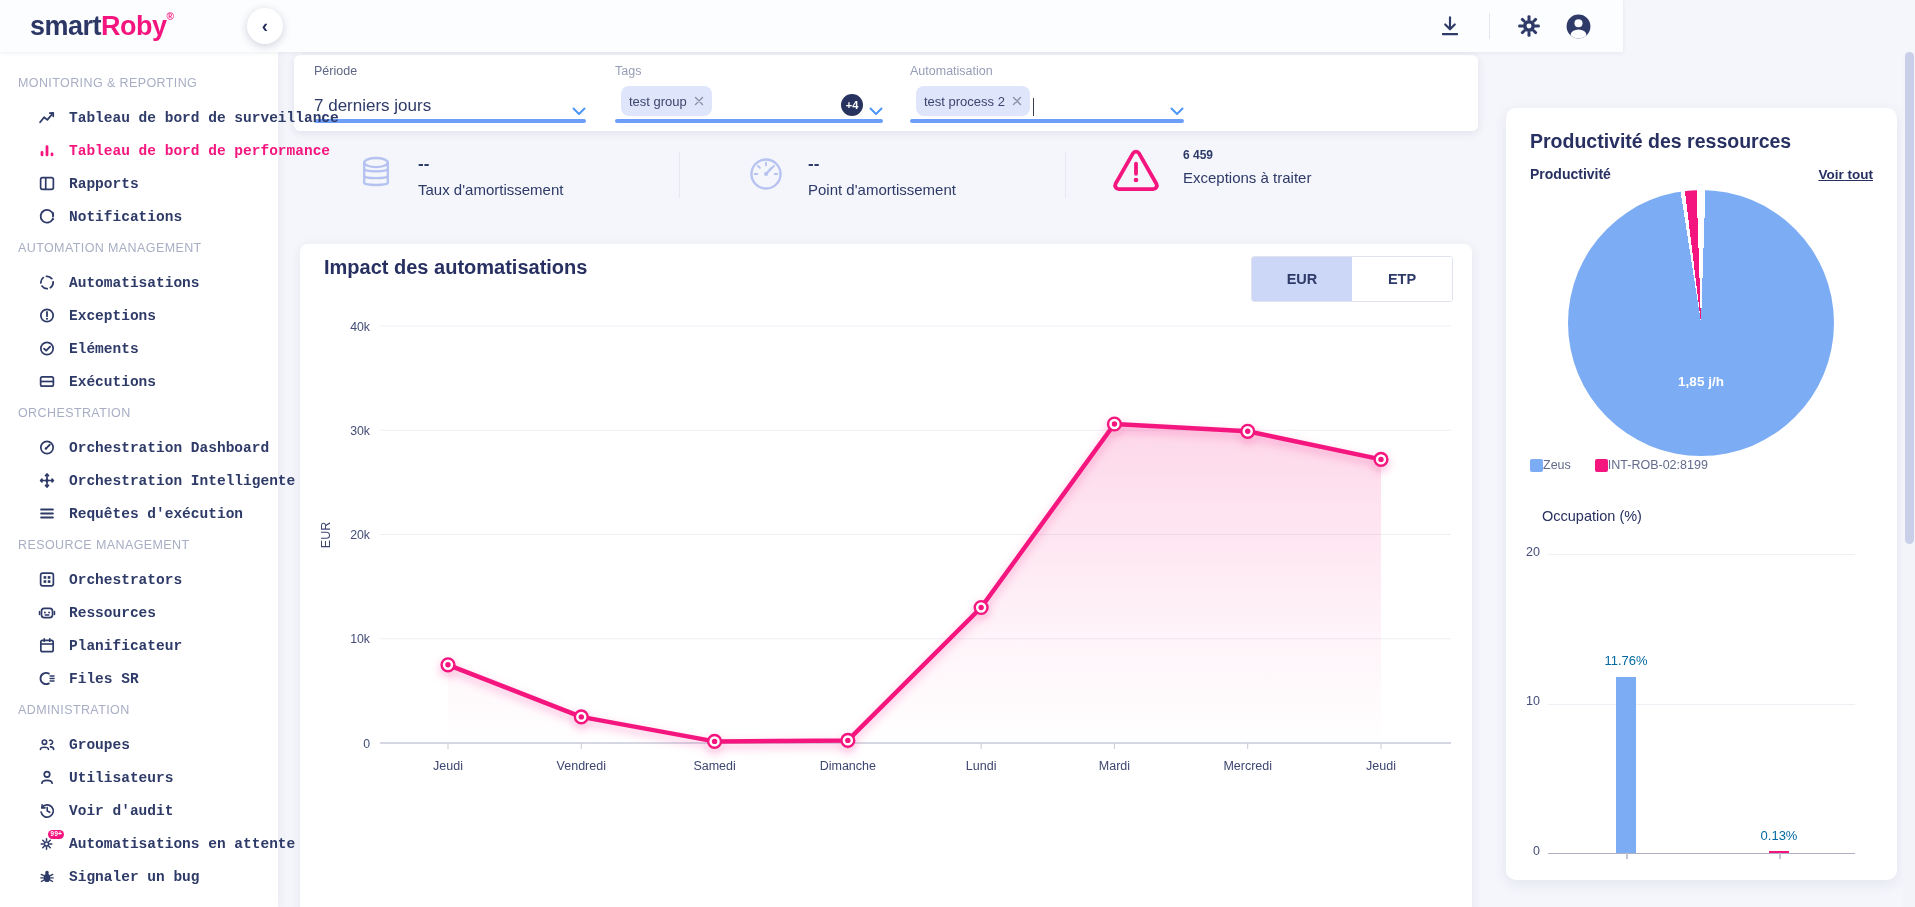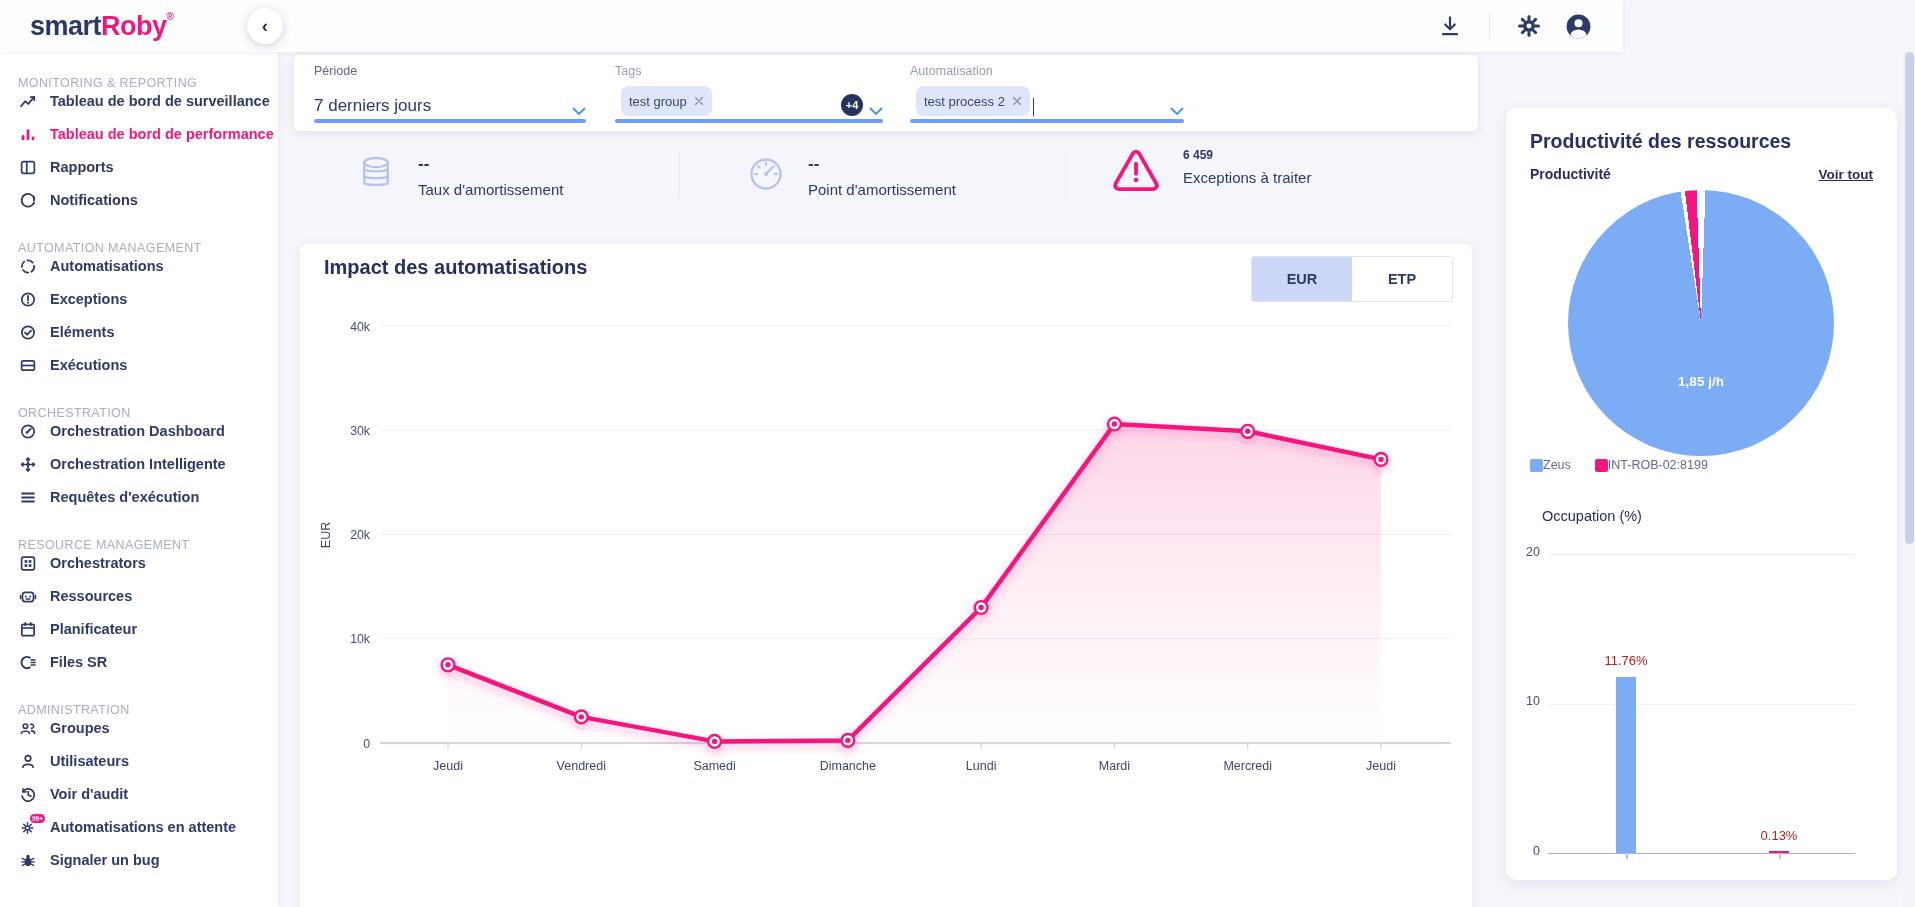--- a/index.html
+++ b/index.html
@@ -20,22 +20,22 @@
   .header-right { position:absolute; right:30px; top:0; height:52px; display:flex; align-items:center; }
   .hicon { width:26px; height:26px; color:#2E3A67; display:inline-flex; align-items:center; justify-content:center; cursor:pointer; }
   .hicon svg { width:100%; height:100%; }
   .hdivider { width:1px; height:26px; background:#E4E6F0; margin:0 26px; }
   .hicon.account { width:29px; height:29px; margin-left:22px; }
 
   
   .sidebar { position:absolute; top:52px; left:0; width:278px; height:855px; background:#FFFFFF;
     box-shadow:2px 0 8px rgba(44,55,110,0.06); padding-top:8px; z-index:20; }
   .side-section { margin:16px 0 3px 18px; font-size:12.5px; font-weight:400; color:#A8AEC4; letter-spacing:0.4px; }
-  .side-item { height:33px; display:flex; align-items:flex-start; padding-left:19px; cursor:pointer;
-    color:#2E3A67; font-size:14.5px; font-weight:700; }
+  .side-item { height:33px; display:flex; align-items:flex-end; padding-left:38px; cursor:pointer;
+    color:#2E3A67; font-size:14.5px; font-weight:700;font-family:Liberation Mono, monospace; }
   .side-item.active { color:#F4157E; }
   .side-icon { position:relative; width:18px; height:17px; margin-right:13px; flex:0 0 18px; display:inline-flex; }
   .side-icon svg { width:100%; height:100%; }
   .side-badge { position:absolute; top:-5px; right:-8px; background:#F4157E; color:#fff; font-size:6.5px;
     font-weight:700; line-height:9px; padding:0 2px; border-radius:5px; }
   .side-label { white-space:nowrap; }
 
   
   .main { position:absolute; left:278px; top:52px; width:1637px; height:855px; }
 
@@ -98,21 +98,21 @@
     font-size:13.5px; font-weight:700; }
   .legend { position:absolute; left:24px; top:350px; display:flex; align-items:center; gap:24px; }
   .legend-item { display:flex; align-items:center; font-size:12.5px; color:#626B8C; }
   .legend-swatch { width:13px; height:13px; border-radius:2px; }
   .occ-title { position:absolute; left:36px; top:400px; font-size:14.5px; font-weight:400; color:#273060; }
   .occ-tick { position:absolute; left:0; width:34px; text-align:right; font-size:12.5px; color:#434D78; }
   #occ-plot { position:absolute; left:42px; top:446px; width:307px; height:299px; }
   .occ-grid { position:absolute; left:0; right:0; height:1px; background:#EEF0F6; }
   .occ-axis { position:absolute; left:0; right:0; bottom:-1px; height:1.5px; background:#ADB1C2; }
   .occ-bar { position:absolute; bottom:0; width:20px; }
-  .occ-bar-label { position:absolute; width:90px; text-align:center; font-size:13px; color:#b91c1c; }
+  .occ-bar-label { position:absolute; width:90px; text-align:center; font-size:13px; color:#0369a1; }
   .occ-xtick { position:absolute; top:299px; width:1.5px; height:6px; background:#C2C6D4; }
 
   
   .scrollbar { position:absolute; right:0; top:52px; width:12px; height:855px; background:#F3F4F9; }
   .scroll-thumb { position:absolute; left:1.5px; top:0; width:9px; height:492px; border-radius:5px; background:#C9CFE8; }
 </style>
 </head>
 <body>
 
 <div class="page">

